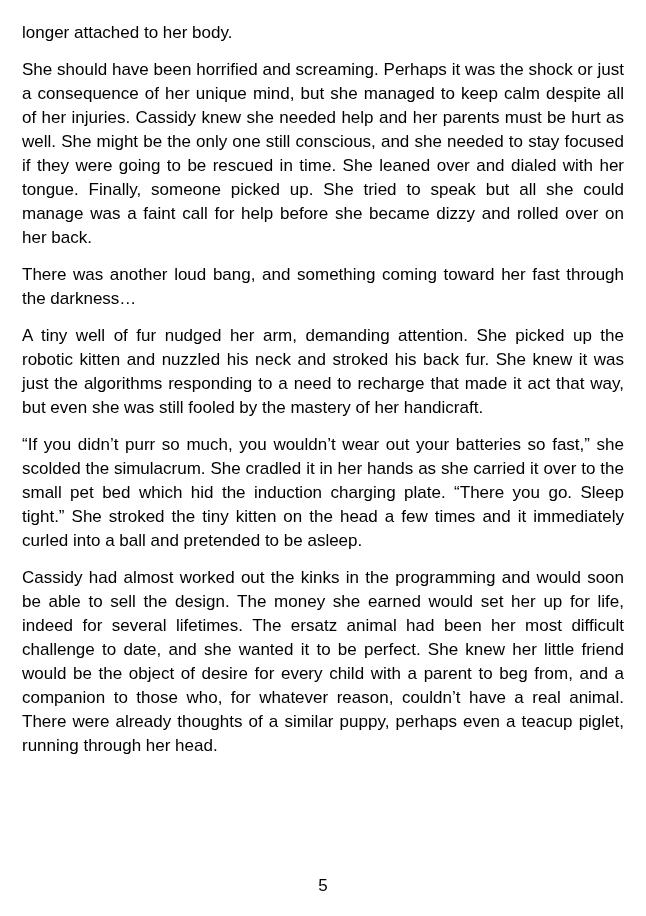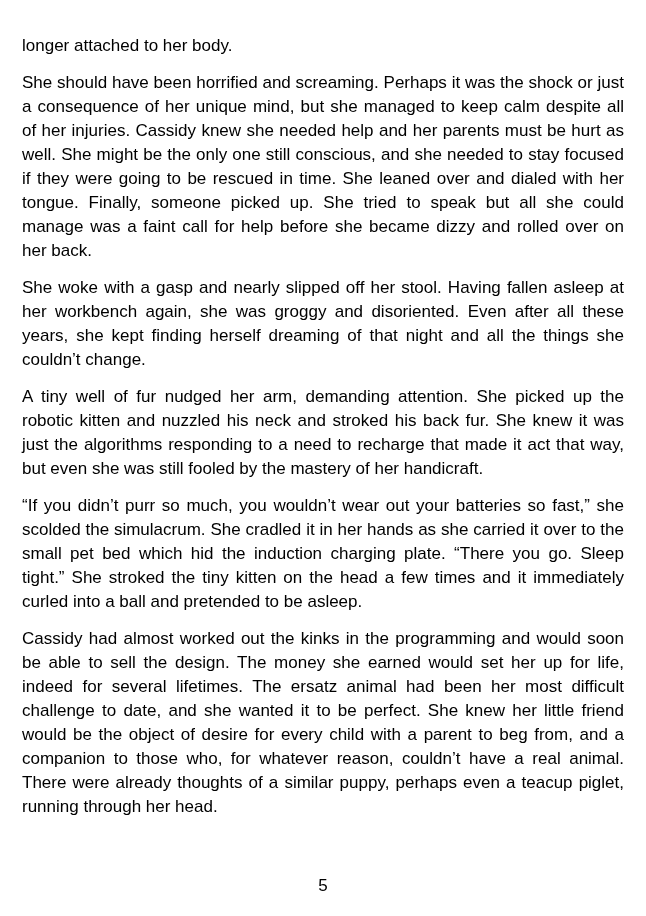--- a/index.html
+++ b/index.html
@@ -6,21 +6,21 @@
     margin: 0;
     padding: 0;
     background: #ffffff;
   }
   .page {
     position: relative;
     width: 646px;
     height: 916px;
     background: #ffffff;
     box-sizing: border-box;
-    padding: 34px 22px 0 22px;
+    padding: 21px 22px 0 22px;
     overflow: hidden;
     font-family: "Liberation Sans", sans-serif;
     font-size: 17px;
     line-height: 24px;
     color: #000000;
   }
   .page-body p {
     margin: 0 0 13px 0;
     text-align: justify;
     text-justify: inter-word;
@@ -38,19 +38,19 @@
     color: #000000;
   }
 </style>
 </head>
 <body>
 
 <div class="page">
   <div class="page-body">
     <p>longer attached to her body.</p>
     <p>She should have been horrified and screaming. Perhaps it was the shock or just a consequence of her unique mind, but she managed to keep calm despite all of her injuries. Cassidy knew she needed help and her parents must be hurt as well. She might be the only one still conscious, and she needed to stay focused if they were going to be rescued in time. She leaned over and dialed with her tongue. Finally, someone picked up. She tried to speak but all she could manage was a faint call for help before she became dizzy and rolled over on her back.</p>
-    <p>She woke with a gasp and nearly slipped off her stool. Having fallen asleep at her workbench again, she was groggy and disoriented. Even after all these years, she kept finding herself dreaming of that night and all the things she couldn’t change.</p>
+    <p>There was another loud bang, and something coming toward her fast through the darkness…</p>
     <p>A tiny well of fur nudged her arm, demanding attention. She picked up the robotic kitten and nuzzled his neck and stroked his back fur. She knew it was just the algorithms responding to a need to recharge that made it act that way, but even she was still fooled by the mastery of her handicraft.</p>
     <p>“If you didn’t purr so much, you wouldn’t wear out your batteries so fast,” she scolded the simulacrum. She cradled it in her hands as she carried it over to the small pet bed which hid the induction charging plate. “There you go. Sleep tight.” She stroked the tiny kitten on the head a few times and it immediately curled into a ball and pretended to be asleep.</p>
     <p>Cassidy had almost worked out the kinks in the programming and would soon be able to sell the design. The money she earned would set her up for life, indeed for several lifetimes. The ersatz animal had been her most difficult challenge to date, and she wanted it to be perfect. She knew her little friend would be the object of desire for every child with a parent to beg from, and a companion to those who, for whatever reason, couldn’t have a real animal. There were already thoughts of a similar puppy, perhaps even a teacup piglet, running through her head.</p>
   </div>
   <div class="page-footer">5</div>
 </div>
 
 </body></html>

